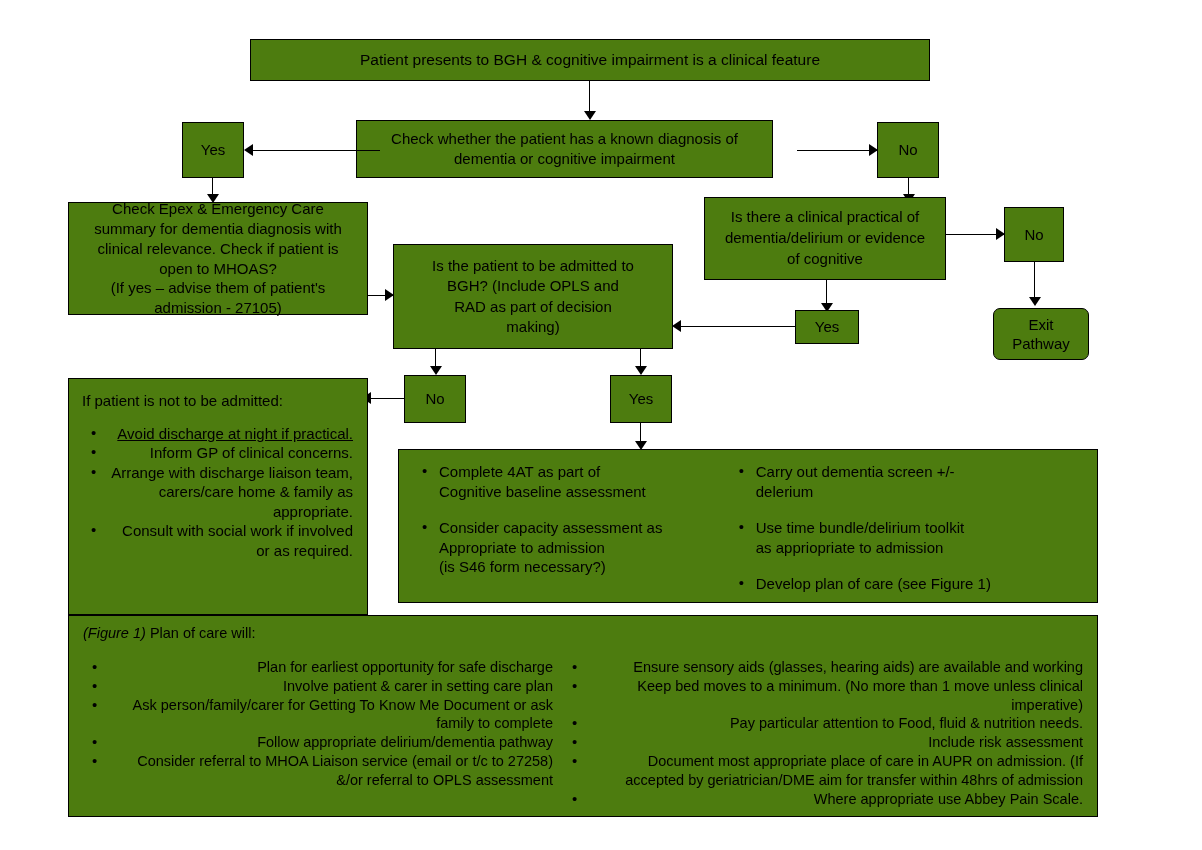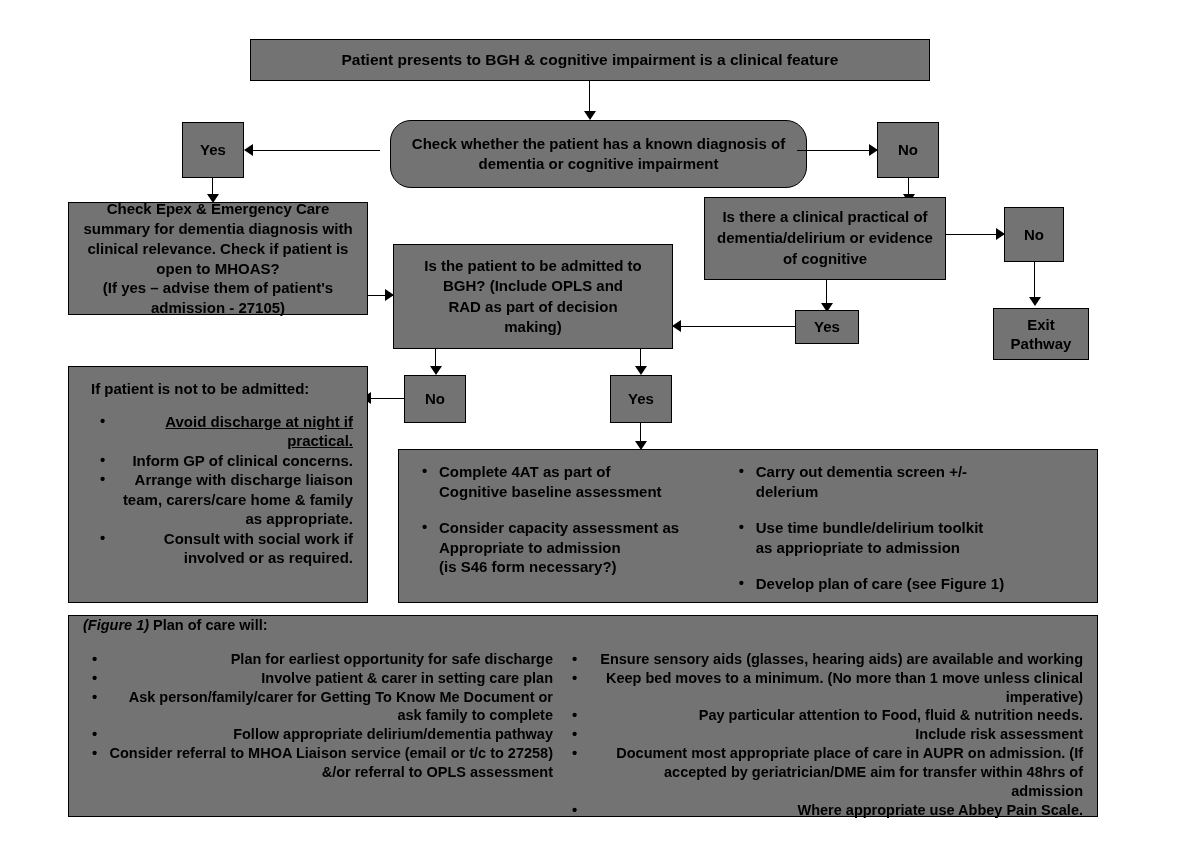--- a/index.html
+++ b/index.html
@@ -15,29 +15,28 @@
     position: relative;
     width: 1202px;
     height: 850px;
     background: #ffffff;
     overflow: hidden;
   }
   .box {
     position: absolute;
     box-sizing: border-box;
     border: 1.6px solid #000;
-    background: #737373;
+    background: #4d7c0f;
     display: flex;
     align-items: center;
     justify-content: center;
     text-align: center;
     font-size: 15px;
     line-height: 1.32;
     padding: 3px 6px;
-    font-weight: bold;
   }
   .box.thin { border-width: 1.1px; }
   .box.left { text-align: left; justify-content: flex-start; align-items: flex-start; }
   .box .inner { width: 100%; }
 
   
   .ln {
     position: absolute;
     background: #000;
   }
@@ -86,42 +85,42 @@
   ul.bl.spaced > li { margin-bottom: 17px; }
 
   .u { text-decoration: underline; }
   .it { font-style: italic; }
 
   .hdr {
     margin: 0 0 13px 0;
     line-height: 1.3;
   }
 
-  .pad-box { padding: 12px 14px 10px 22px; }
+  .pad-box { padding: 12px 14px 10px 13px; margin-top: 12px; }
 
   .col2 {
     display: flex;
     width: 100%;
     gap: 0px;
   }
   .col2 > div { box-sizing: border-box; }
 </style>
 </head>
 <body>
 
 <div id="canvas">
 
   <div class="box" style="left:250px; top:39px; width:680px; height:42px; font-size:15.5px;">
     <span class="inner">Patient presents to BGH &amp; cognitive impairment is a clinical feature</span>
   </div>
 
   <div class="ln v" style="left:589px; top:81px; height:33px;"></div>
   <div class="arrow down" style="left:584px; top:111px;"></div>
 
-  <div class="box" style="left:390px; top:120px; width:417px; height:68px;border-radius:21px;">
+  <div class="box" style="left:356px; top:120px; width:417px; height:58px;">
     <span class="inner">Check whether the patient has a known diagnosis of dementia or cognitive impairment</span>
   </div>
 
   <div class="box" style="left:182px; top:122px; width:62px; height:56px;">
     <span class="inner">Yes</span>
   </div>
   <div class="ln h" style="left:250px; top:150px; width:130px;"></div>
   <div class="arrow left" style="left:244px; top:144px;"></div>
 
   <div class="box" style="left:877px; top:122px; width:62px; height:56px;">
@@ -169,21 +168,21 @@
 
   <div class="box" style="left:1004px; top:207px; width:60px; height:55px;">
     <span class="inner">No</span>
   </div>
   <div class="ln h" style="left:946px; top:234px; width:58px;"></div>
   <div class="arrow right" style="left:996px; top:228px;"></div>
 
   <div class="ln v" style="left:1034px; top:262px; height:39px;"></div>
   <div class="arrow down" style="left:1029px; top:297px;"></div>
 
-  <div class="box" style="left:993px; top:308px; width:96px; height:52px; flex-direction:column; justify-content:center; line-height:1.3;">
+  <div class="box" style="left:993px; top:308px; width:96px; height:52px; flex-direction:column; justify-content:center; line-height:1.3;border-radius:7px;">
     <div class="inner">
       <div>Exit</div>
       <div>Pathway</div>
     </div>
   </div>
 
   <div class="ln v" style="left:826px; top:280px; height:27px;"></div>
   <div class="arrow down" style="left:821px; top:303px;"></div>
 
   <div class="box" style="left:795px; top:310px; width:64px; height:34px;">
@@ -250,21 +249,21 @@
             <span>as appriopriate to admission</span>
           </li>
           <li>
             <span>Develop plan of care (see Figure 1)</span>
           </li>
         </ul>
       </div>
     </div>
   </div>
 
-  <div class="box thin left" style="left:68px; top:615px; width:1030px; height:202px; padding:0 14px 10px 14px; font-size:14.5px;">
+  <div class="box thin left" style="left:68px; top:615px; width:1030px; height:202px; padding:8px 14px 10px 14px; font-size:14.5px;">
     <div class="inner">
       <div class="hdr" style="margin-bottom:15px;">
         <span class="it">(Figure 1)</span><span> Plan of care will:</span>
       </div>
       <div class="col2">
         <div style="width:48%; padding-right:10px;">
           <ul class="bl tight">
             <li>Plan for earliest opportunity for safe discharge</li>
             <li>Involve patient &amp; carer in setting care plan</li>
             <li>Ask person/family/carer for Getting To Know Me Document or ask family to complete</li>

